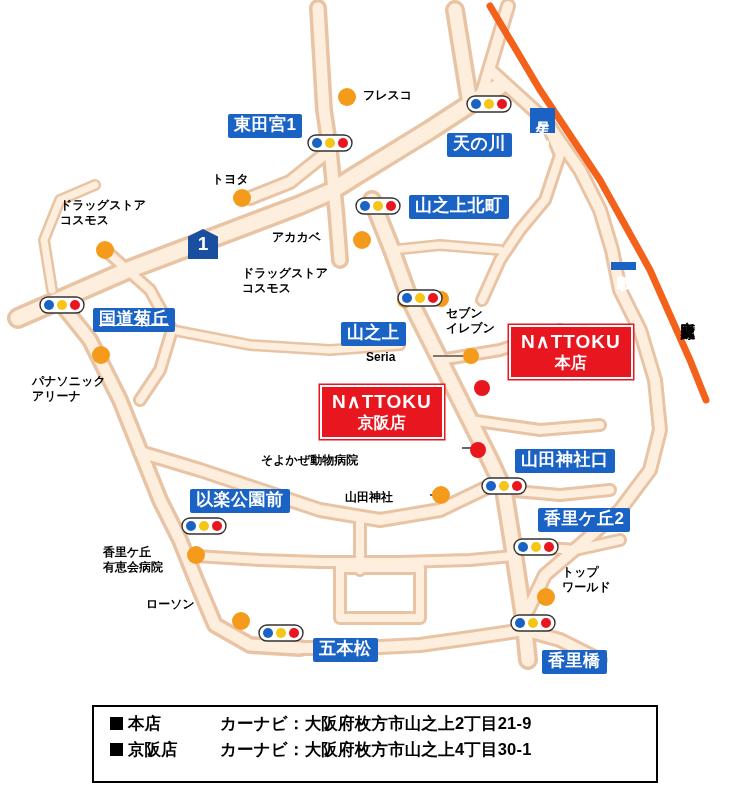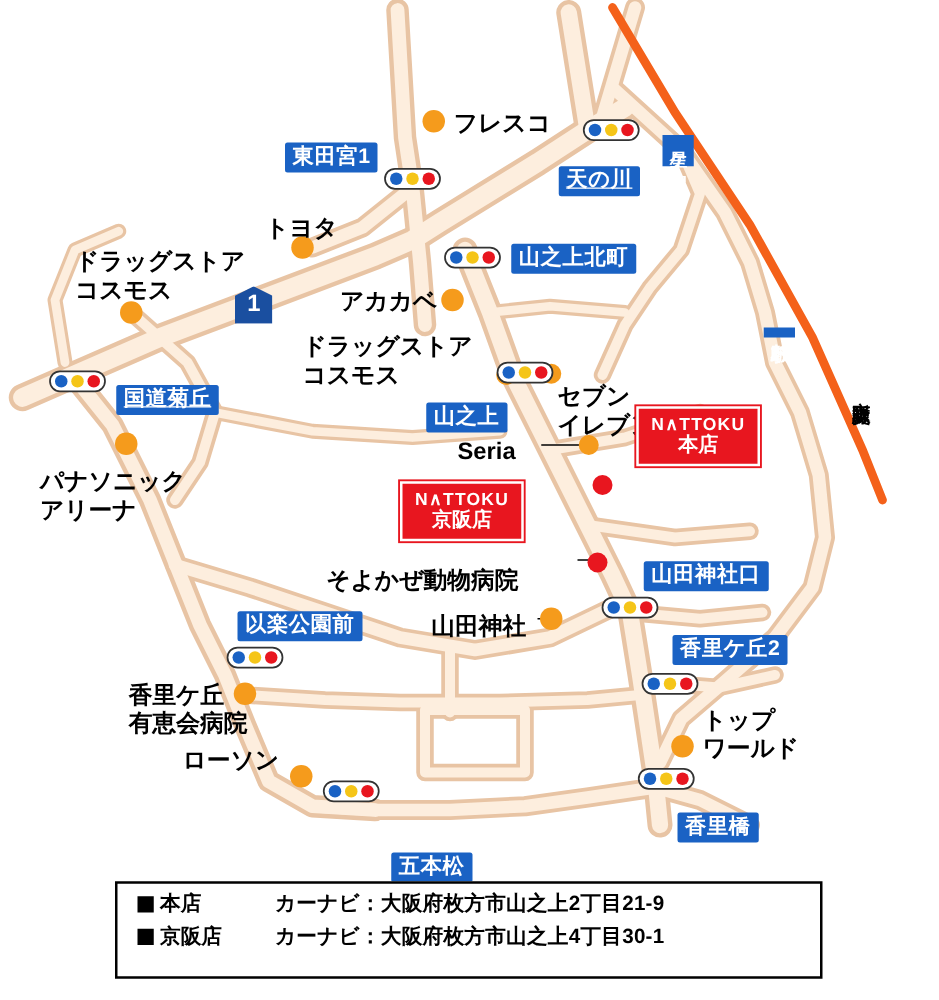--- a/index.html
+++ b/index.html
@@ -37,21 +37,21 @@
     font-weight: bold;
     padding: 2px 6px 3px 6px;
     border-radius: 2px;
     white-space: nowrap;
     line-height: 1.1;
     letter-spacing: 0.5px;
   }
   
   .place-label {
     color: #000000;
-    font-size: 19px;
+    font-size: 12px;
     font-weight: bold;
     white-space: nowrap;
     line-height: 1.22;
     text-align: center;
   }
   .place-label.left {
     text-align: left;
   }
   
   .station-label {
@@ -77,21 +77,21 @@
   .shop-box {
     background: #e8161f;
     border: 2px solid #ffffff;
     box-shadow: 0 0 0 1.5px #e8161f;
     color: #ffffff;
     text-align: center;
     padding: 4px 10px 5px 10px;
     white-space: nowrap;
   }
   .shop-box .brand {
-    font-size: 14px;
+    font-size: 19px;
     font-weight: bold;
     letter-spacing: 1px;
     line-height: 1.15;
   }
   .shop-box .sub {
     font-size: 16px;
     font-weight: bold;
     line-height: 1.2;
   }
   
@@ -316,35 +316,35 @@
         <rect x="-22" y="-8" width="44" height="16" rx="8" fill="#ffffff" stroke="#333" stroke-width="1.4"></rect>
         <circle cx="-13" cy="0" r="5" fill="#1a62c4"></circle>
           <circle cx="0" cy="0" r="5" fill="#f5c518"></circle>
           <circle cx="13" cy="0" r="5" fill="#e8161f"></circle>
       </g>
     </g>
   </svg>
 
   <div class="ovl sig-label" style="left:228px; top:114px;">東田宮1</div>
 
-  <div class="ovl sig-label" style="left:447px; top:133px;text-decoration:underline;">天の川</div>
+  <div class="ovl sig-label" style="left:447px; top:133px;">天の川</div>
 
   <div class="ovl sig-label" style="left:409px; top:195px;">山之上北町</div>
 
   <div class="ovl sig-label" style="left:93px; top:308px;text-decoration:underline;">国道菊丘</div>
 
   <div class="ovl sig-label" style="left:341px; top:322px;text-align:right;">山之上</div>
 
   <div class="ovl sig-label" style="left:515px; top:449px;">山田神社口</div>
 
   <div class="ovl sig-label" style="left:538px; top:508px;">香里ケ丘2</div>
 
   <div class="ovl sig-label" style="left:190px; top:489px;">以楽公園前</div>
 
-  <div class="ovl sig-label" style="left:313px; top:638px;margin-top:44px;">五本松</div>
+  <div class="ovl sig-label" style="left:313px; top:638px;">五本松</div>
 
   <div class="ovl sig-label" style="left:542px; top:650px;">香里橋</div>
 
   <div class="ovl station-label" style="left:530px; top:108px;">星ケ丘駅</div>
 
   <div class="ovl station-label" style="left:611px; top:262px;">村野駅</div>
 
   <div class="ovl rail-name" style="left:678px; top:310px;">京阪交野線</div>
 
   <div class="ovl route-shield" style="left:188px; top:229px;">1</div>

